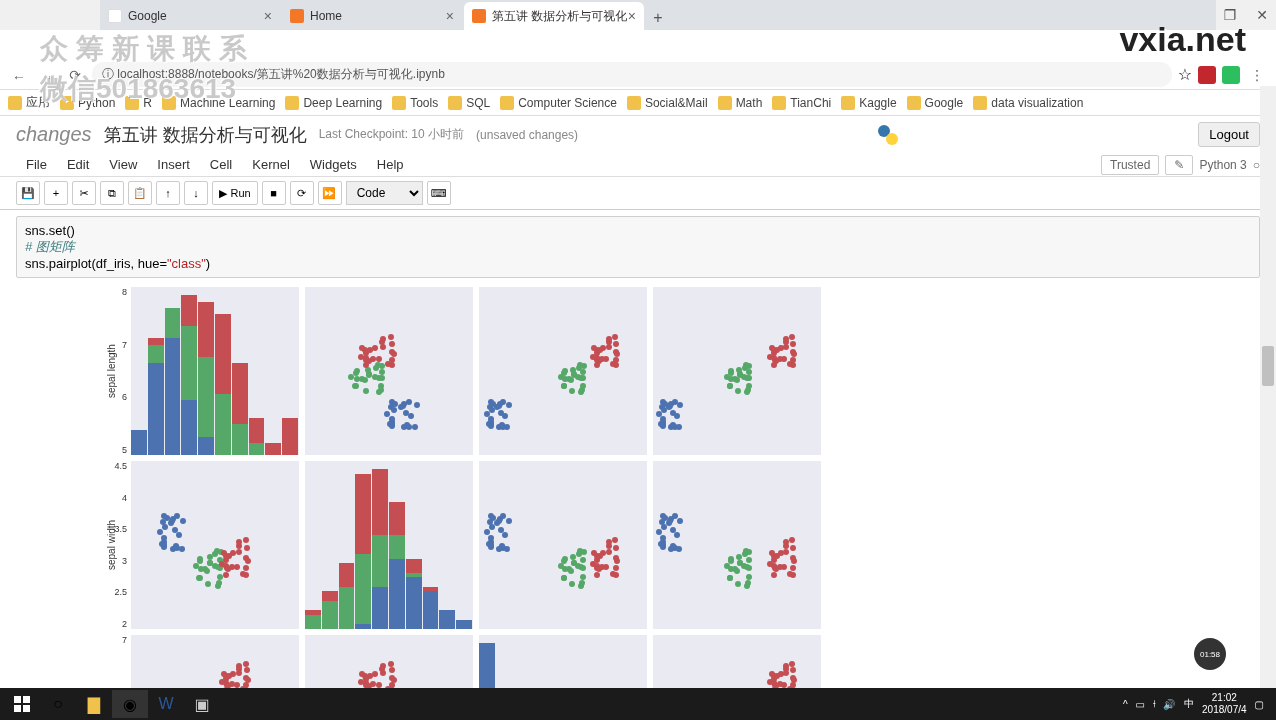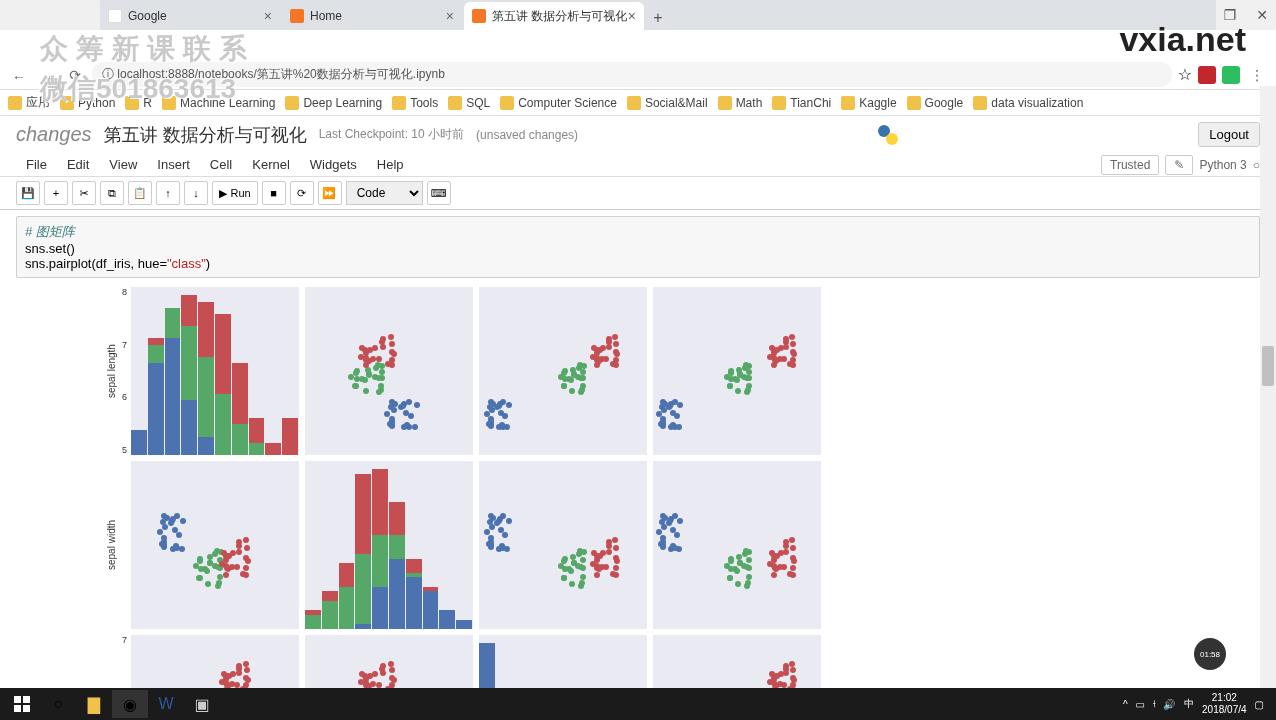--- a/index.html
+++ b/index.html
@@ -235,22 +235,22 @@
   <button class="tbtn">■</button>
   <button class="tbtn">⟳</button>
   <button class="tbtn">⏩</button>
   <select class="tsel"><option>Code</option></select>
   <button class="tbtn">⌨</button>
 </div>
 
 <div class="notebook">
   <div class="cell">
     <div class="code-area">
+      <div>sns.set()</div>
       <div><span class="comment"># 图矩阵</span></div>
-      <div>sns.set()</div>
       <div><span>sns.pairplot(df_iris, hue=</span><span class="string">"class"</span><span>)</span></div>
     </div>
   </div>
 
   <div class="output">
     <div class="pairplot">
       <div class="plot-grid" id="plot-grid">
           <div class="ylabel">sepal length</div>
           <div class="subplot">
             <div class="yticks">
@@ -479,20 +479,28 @@
             <div class="dot c2" style="left: 120.212px; top: 70.5731px;"></div>
             <div class="dot c2" style="left: 130.212px; top: 57.1638px;"></div>
             <div class="dot c2" style="left: 118.201px; top: 63.0089px;"></div>
             <div class="dot c2" style="left: 117.948px; top: 59.865px;"></div>
             <div class="dot c2" style="left: 121.076px; top: 60.2945px;"></div>
             <div class="dot c2" style="left: 115.815px; top: 57.8498px;"></div>
             <div class="dot c2" style="left: 118.094px; top: 74.615px;"></div>
           </div>
           <div class="ylabel">sepal width</div>
           <div class="subplot">
+            <div class="yticks">
+              <span>4.5</span>
+              <span>4</span>
+              <span>3.5</span>
+              <span>3</span>
+              <span>2.5</span>
+              <span>2</span>
+            </div>
             <div class="dot c0" style="left: 42.8757px; top: 51.9263px;"></div>
             <div class="dot c0" style="left: 39.3091px; top: 55.3775px;"></div>
             <div class="dot c0" style="left: 47.5952px; top: 84.9162px;"></div>
             <div class="dot c0" style="left: 36.6334px; top: 59.1608px;"></div>
             <div class="dot c0" style="left: 41.5124px; top: 83.0576px;"></div>
             <div class="dot c0" style="left: 28.921px; top: 58.1924px;"></div>
             <div class="dot c0" style="left: 30.0721px; top: 82.9154px;"></div>
             <div class="dot c0" style="left: 30.041px; top: 80.5709px;"></div>
             <div class="dot c0" style="left: 41.1315px; top: 66.3px;"></div>
             <div class="dot c0" style="left: 30.2907px; top: 52.4765px;"></div>

